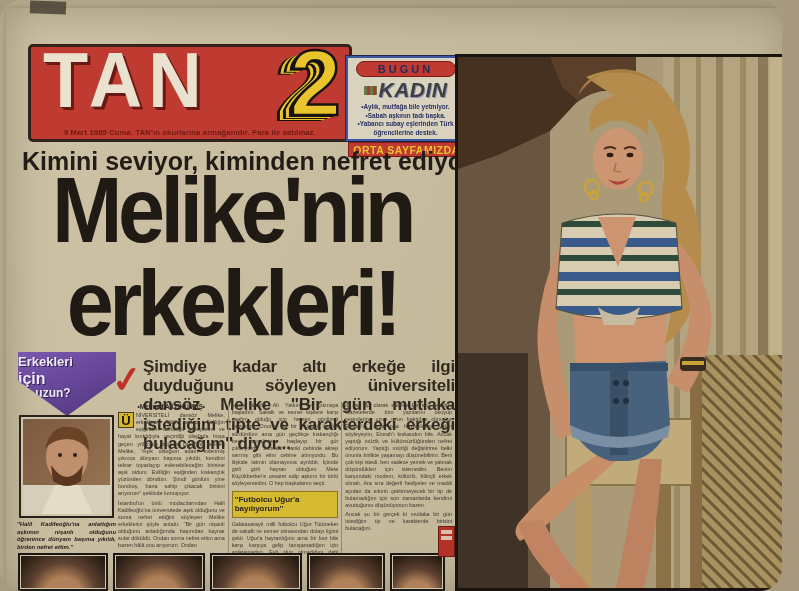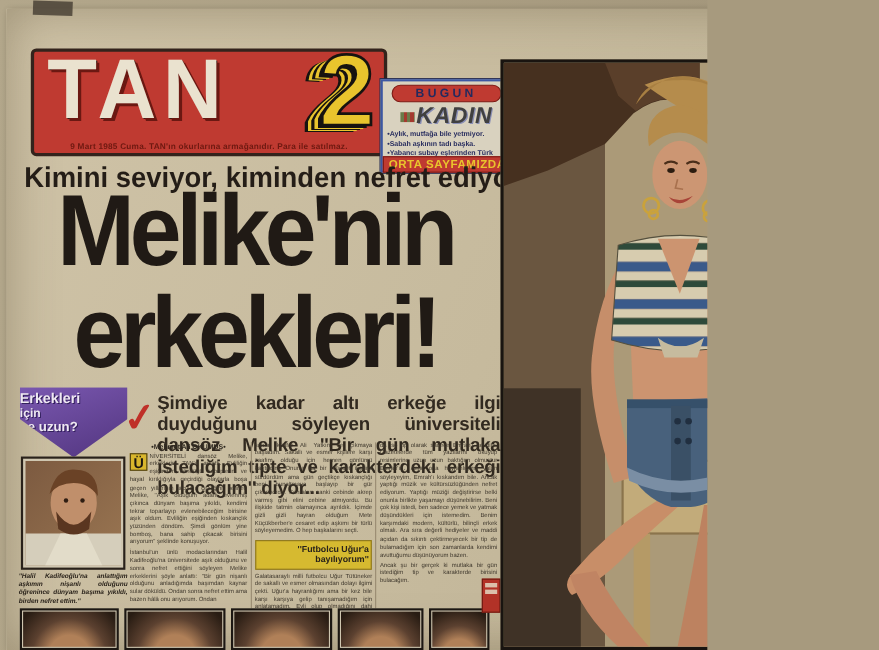--- a/index.html
+++ b/index.html
@@ -1,37 +1,37 @@
 <!DOCTYPE html>
 <html><head>
 <meta charset="utf-8">
 <style>
   * { margin:0; padding:0; box-sizing:border-box; }
   html,body { width:799px; height:591px; }
   body { font-family:"Liberation Sans", sans-serif; background:#a79a7e; overflow:hidden; }
-  .screen { position:relative; width:643px; height:591px; background:linear-gradient(100deg,#b3a78b,#a2957a); overflow:hidden; }
+  .screen { position:relative; width:782px; height:591px; background:linear-gradient(100deg,#b3a78b,#a2957a); overflow:hidden;border-radius:22px; }
   .paper { position:absolute; left:6px; top:8px; width:786px; height:583px;
            background:linear-gradient(115deg,#cfc3a7 0%,#c6ba9d 55%,#bcb093 100%);
            box-shadow:inset 0 0 46px rgba(80,65,40,.38), 2px 2px 6px rgba(40,30,15,.45); }
   .corner-mark { position:absolute; left:30px; top:1px; width:36px; height:13px; background:#4a4236; opacity:.85; transform:rotate(2deg); }
 
   
   .masthead { position:absolute; left:28px; top:44px; width:324px; height:98px; background:#bf3a31;
               border:3px solid #33231c; border-radius:5px; overflow:hidden; }
   .tan-word { position:absolute; left:12px; top:-9px; font-size:74px; font-weight:bold; letter-spacing:6px;
               color:#eae2cf; text-shadow:3px 3px 0 #6b1812, 1px 1px 0 #33231c; transform:scaleY(1.04); }
   .tan-two  { position:absolute; right:8px; top:-16px; font-size:92px; font-weight:bold; color:#e9c42d;
               -webkit-text-stroke:2.5px #171310;
               text-shadow:-4px 2px 0 #171310, -7px 3px 0 #e9c42d, -10px 4px 0 #171310, -13px 5px 0 #e9c42d, -16px 6px 0 #171310; }
   .dateline { position:absolute; left:0; bottom:2px; width:100%; text-align:center; font-size:7.5px;
               font-weight:bold; color:#6e1911; letter-spacing:.2px; }
 
   
-  .bugun-box { position:absolute; left:346px; top:72px; width:119px; height:85px; background:#d9d2bf;
-               border:2px solid #3d57a2; box-shadow:0 0 0 1px #22294f; padding:3px 2px 2px; }
+  .bugun-box { position:absolute; left:346px; top:56px; width:119px; height:85px; background:#d9d2bf;
+               border:2px solid #3d57a2; box-shadow:0 0 0 1px #22294f; padding:3px 2px 2px;text-align:center; }
   .bugun-pill { width:100px; height:16px; margin:0 auto 1px; background:#bf3a31; border:1px solid #7e1a14;
                 border-radius:8px; display:flex; align-items:center; justify-content:center;
                 color:#252a5e; font-size:11px; font-weight:bold; letter-spacing:3px; }
   .kadin-row { display:flex; align-items:center; justify-content:center; gap:2px; }
   .kadin-mark { display:inline-block; width:13px; height:9px;
                 background:repeating-linear-gradient(90deg,#6b7a4a 0 3px,#a33a2e 3px 6px); }
   .kadin-title { font-size:21px; font-weight:bold; font-style:italic; color:#404040; letter-spacing:.5px;
                  text-shadow:1px 1px 0 #8a8fb5; }
   .bugun-bullets { margin-top:1px; padding:0 2px; }
   .bugun-bullets div { font-size:6.4px; font-weight:bold; color:#2a2f60; line-height:1.35; }
@@ -46,39 +46,39 @@
               font-weight:bold; color:#201a15; letter-spacing:-5px; transform:scaleX(.92);
               transform-origin:center; }
   .headline .hl { font-size:92px; line-height:93px; display:block; }
 
   
   .badge { position:absolute; left:18px; top:352px; width:98px; height:64px;
            clip-path:polygon(0 0,100% 0,100% 45%,50% 100%,0 45%);
            background:linear-gradient(160deg,#7a58b0,#52357f); display:flex; flex-direction:column;
            align-items:flex-start; padding-top:3px; }
   .badge span { color:#efe9f2; font-weight:bold; text-shadow:1px 1px 0 #33205c; line-height:1.12; }
-  .badge .b1 { font-size:13px; } .badge .b2 { font-size:11px; } .badge .b3 { font-size:12px; }
+  .badge .b1 { font-size:13px; } .badge .b2 { font-size:16px; } .badge .b3 { font-size:12px; }
 
   
   .deck-check { position:absolute; left:112px; top:362px; font-size:36px; font-weight:bold; color:#bf3028;
                 transform:rotate(-6deg); line-height:1; }
   .deck { position:absolute; left:143px; top:357px; width:312px; font-size:17px; font-weight:bold;
           color:#322a20; line-height:1.13; text-align:justify; letter-spacing:-.2px; }
 
   
   .columns { position:absolute; left:115px; top:402px; width:340px; height:156px; display:flex; overflow:hidden; }
   .col { flex:1; padding:0 3px; overflow:hidden; }
   .col + .col { border-left:1px solid #978a70; }
   .byline { font-size:6.3px; font-weight:bold; text-align:center; color:#2e2820; margin:1px 0 2px; }
   .col p { font-size:5.4px; line-height:1.32; color:#3e372c; text-align:justify; margin-bottom:2px; }
   .dropcap { float:left; width:16px; height:16px; background:#d8b62c; border:1px solid #4a3c14;
              color:#191510; font-weight:bold; font-size:13px; line-height:15px; text-align:center;
              margin:0 2px 0 0; }
   .subhead { background:#d6ba30; border:1px solid #8a741e; padding:3px 2px; margin:3px 0;
-             font-size:8px; font-weight:bold; text-align:right; color:#29231a; line-height:1.2; }
+             font-size:8px; font-weight:bold; text-align:left; color:#29231a; line-height:1.2; }
 
   
   .man-photo { position:absolute; left:19px; top:415px; width:95px; height:103px;
                border:2px solid #29211a; background:#cfc6b0; padding:2px; }
   .man-photo svg { display:block; width:100%; height:100%; }
   .photo-caption { position:absolute; left:17px; top:521px; width:99px; font-size:5.9px; font-weight:bold;
                    font-style:italic; color:#29221a; line-height:1.3; text-align:justify; }
 
   
   .strip { position:absolute; left:18px; top:553px; width:437px; height:38px; display:flex; gap:5px; }

